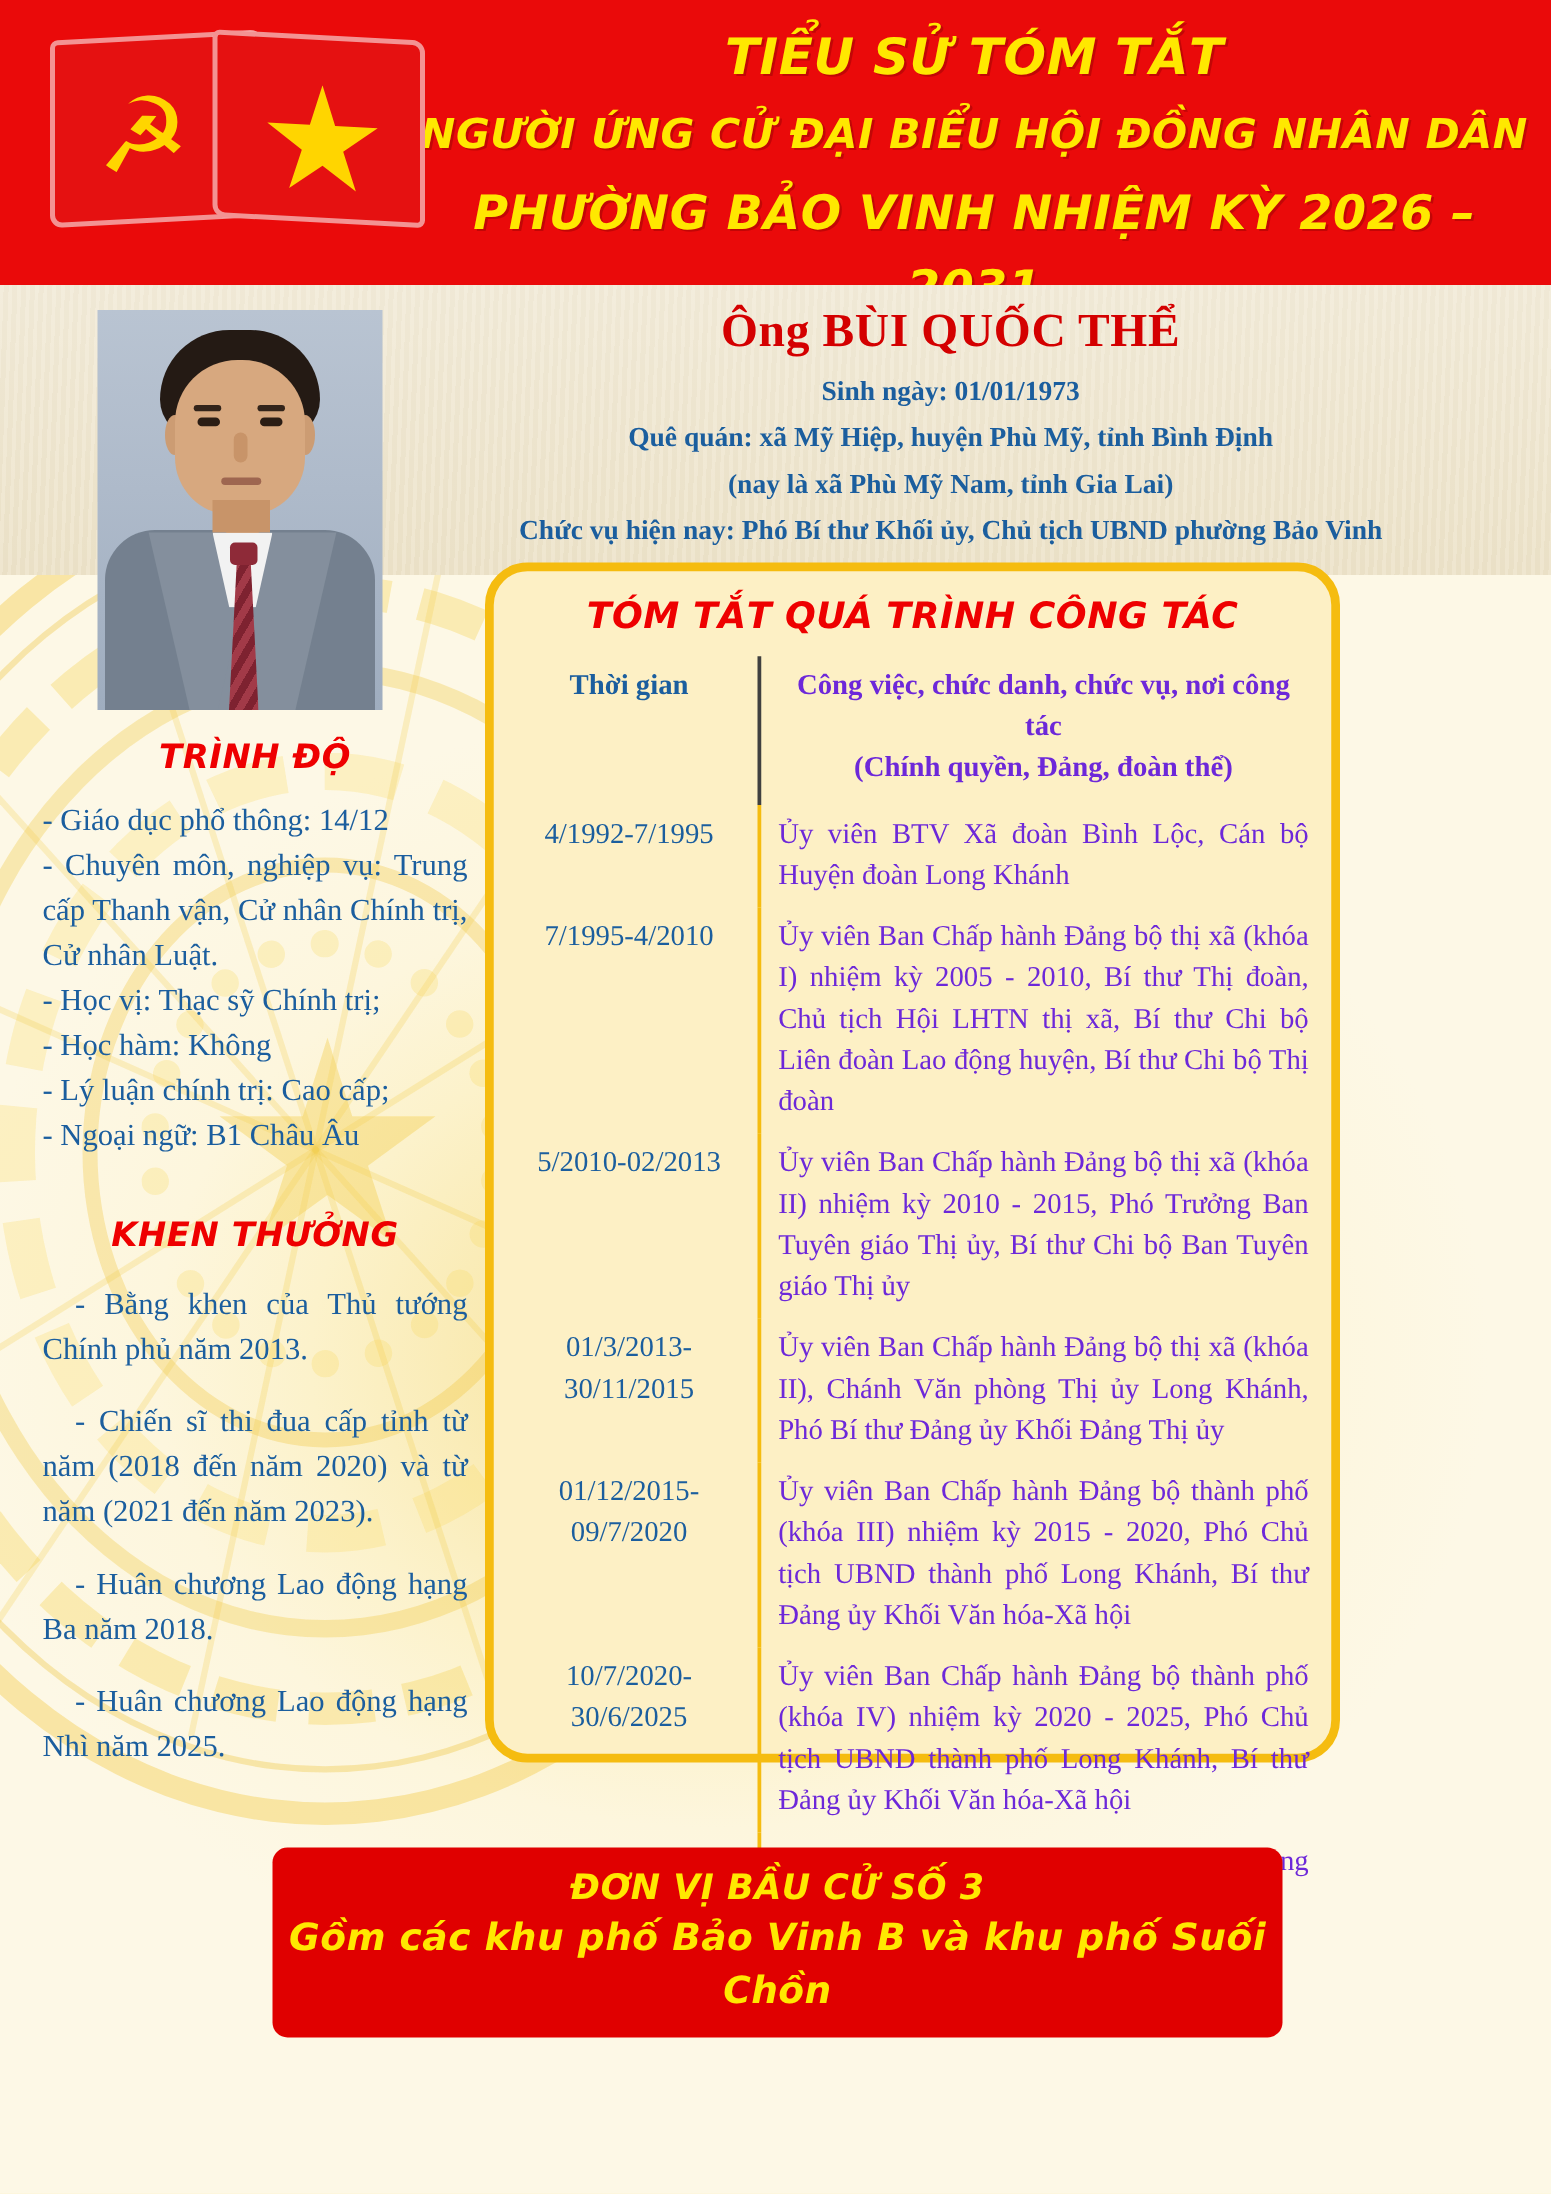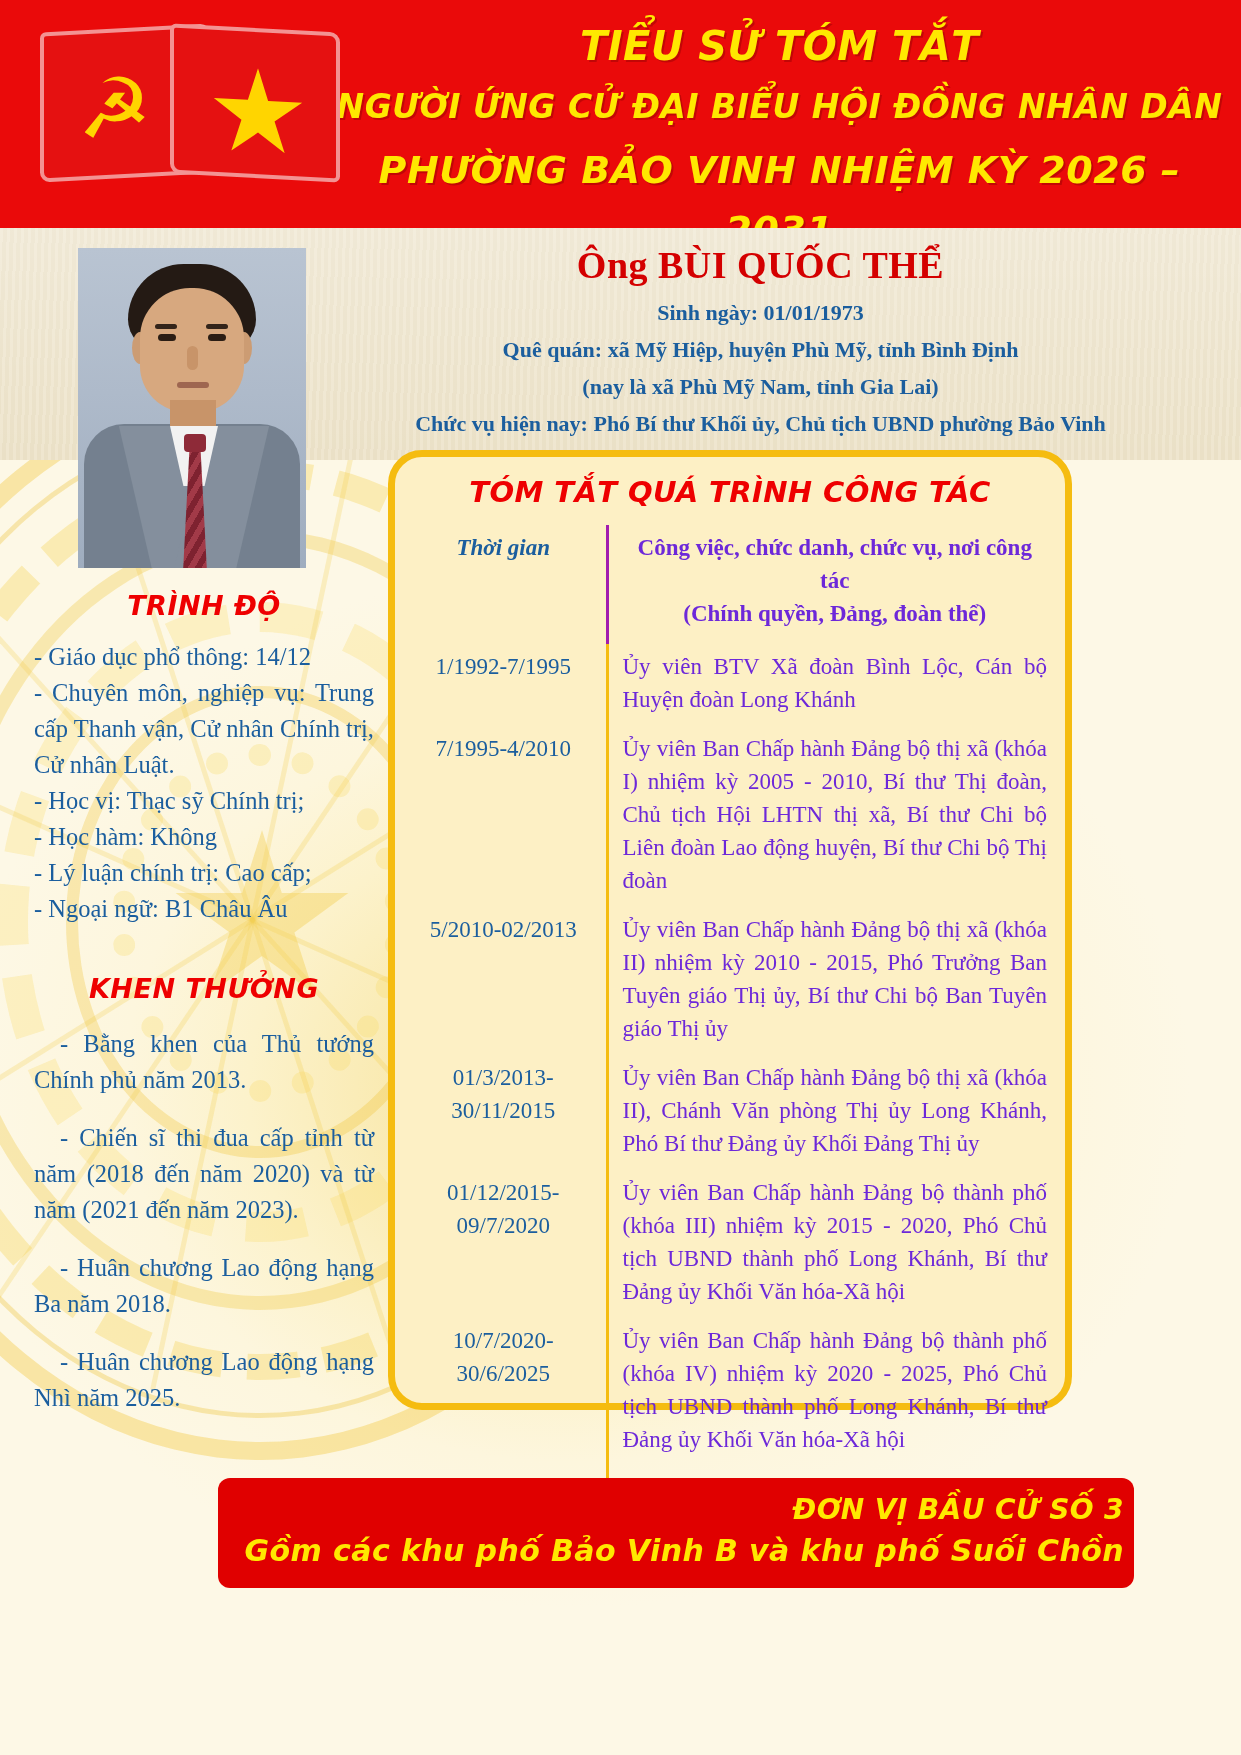--- a/index.html
+++ b/index.html
@@ -231,38 +231,38 @@
   }
   table.work col.c-time { width: 198px; }
   table.work .time {
     text-align: center;
     font-size: 23px;
     line-height: 33px;
     color: #1b5e9e;
     border-right: 3px solid #f5bc10;
     padding-right: 12px;
   }
-  table.work th.time { border-right: 3px solid #a21caf; font-style: italic; }
+  table.work th.time { border-right: 3px solid #404040; }
   table.work .desc {
     text-align: justify;
     font-size: 23px;
     line-height: 33px;
     color: #6d28d9;
     padding-left: 14px;
   }
   table.work th.desc { text-align: center; }
 
   
   .footer {
     position: absolute;
     left: 218px; top: 1478px;
-    width: 916px;
+    width: 808px;
     background: #e00000;
     border-radius: 12px;
-    text-align: right;
+    text-align: center;
     padding: 12px 10px 16px 10px;
     z-index: 7;
   }
   .footer-l1 {
     font-family: "DejaVu Sans", sans-serif;
     font-weight: bold; font-style: italic;
     font-size: 28px; color: #ffe800; line-height: 40px;
     letter-spacing: .4px;
   }
   .footer-l2 {
@@ -372,21 +372,21 @@
         <tr>
           <th class="time">Thời gian</th>
           <th class="desc">
             <div>Công việc, chức danh, chức vụ, nơi công tác</div>
             <div>(Chính quyền, Đảng, đoàn thể)</div>
           </th>
         </tr>
       </thead>
       <tbody>
         <tr>
-          <td class="time">1/1992-7/1995</td>
+          <td class="time">4/1992-7/1995</td>
           <td class="desc">Ủy viên BTV Xã đoàn Bình Lộc, Cán bộ Huyện đoàn Long Khánh</td>
         </tr>
         <tr>
           <td class="time">7/1995-4/2010</td>
           <td class="desc">Ủy viên Ban Chấp hành Đảng bộ thị xã (khóa I) nhiệm kỳ 2005 - 2010, Bí thư Thị đoàn, Chủ tịch Hội LHTN thị xã, Bí thư Chi bộ Liên đoàn Lao động huyện, Bí thư Chi bộ Thị đoàn</td>
         </tr>
         <tr>
           <td class="time">5/2010-02/2013</td>
           <td class="desc">Ủy viên Ban Chấp hành Đảng bộ thị xã (khóa II) nhiệm kỳ 2010 - 2015, Phó Trưởng Ban Tuyên giáo Thị ủy, Bí thư Chi bộ Ban Tuyên giáo Thị ủy</td>
         </tr>

